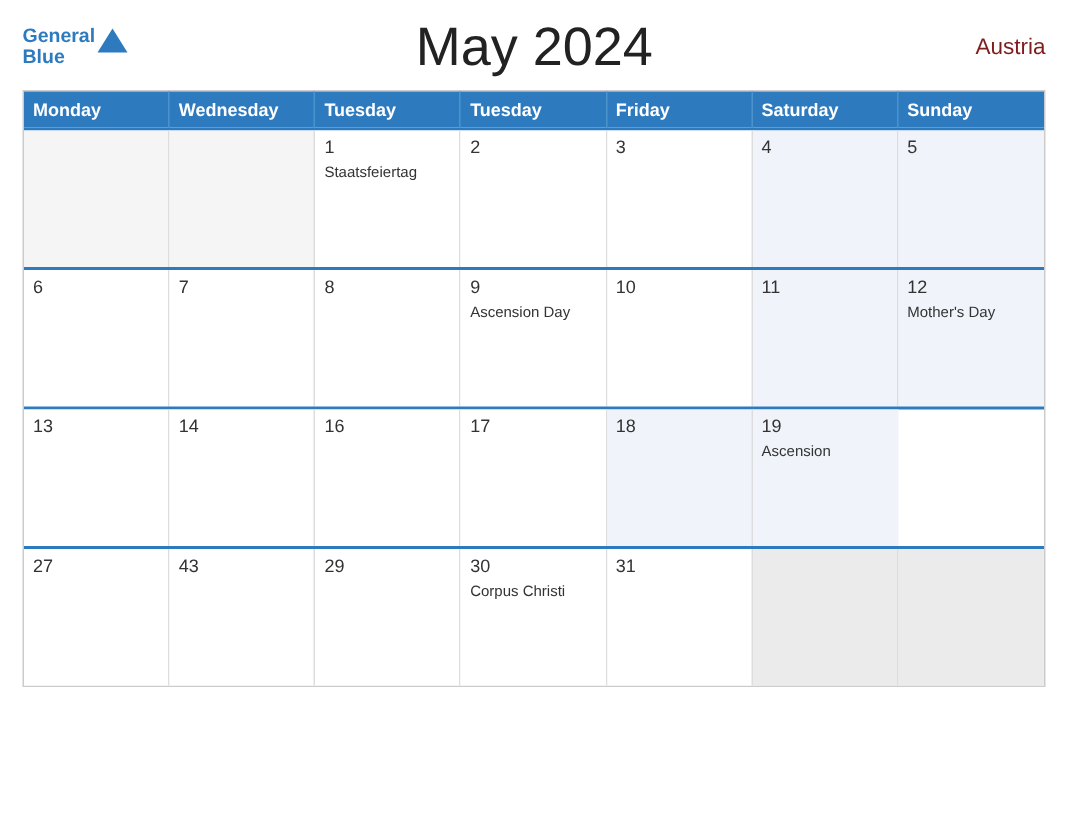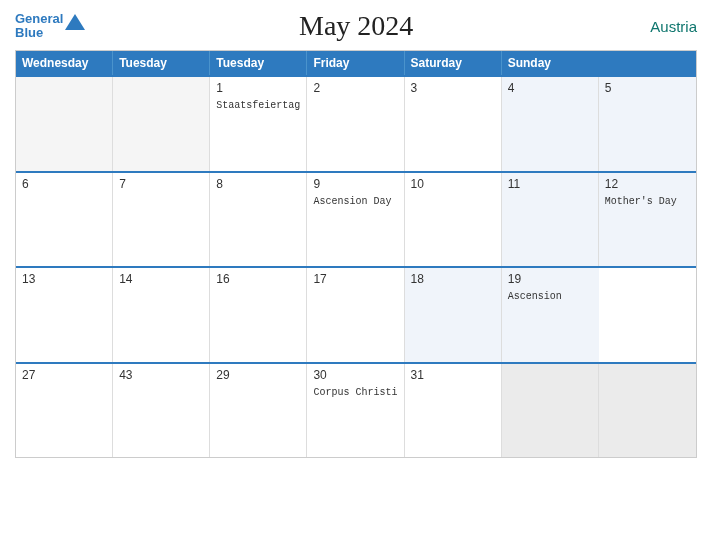--- a/index.html
+++ b/index.html
@@ -51,30 +51,29 @@
     .logo-wrapper {
       display: flex;
       flex-direction: column;
       align-items: flex-start;
     }
     .logo-top {
       display: flex;
       align-items: center;
     }
     .title {
-      font-size: 28px;
+      font-size: 36px;
       font-weight: normal;
       color: #222;
       text-align: center;
       flex: 1;
-      font-family: Liberation Serif, serif;
     }
     .country {
       font-size: 15px;
-      color: #0f766e;
+      color: #7f1d1d;
       font-weight: normal;
       min-width: 70px;
       text-align: right;
     }
     .calendar {
       border: 1px solid #ccc;
       flex: 1;
       display: flex;
       flex-direction: column;
     }
@@ -123,21 +122,20 @@
       font-size: 12px;
       color: #333;
       font-weight: normal;
       margin-bottom: 2px;
     }
     .day-event {
       font-size: 10px;
       color: #333;
       line-height: 1.3;
       margin-top: 2px;
-      font-family: Liberation Mono, monospace;
     }
     .cal-cell.weekend {
       background: #f0f4fa;
     }
     .cal-cell.empty.weekend {
       background: #ebebeb;
     }
   </style>
 </head>
 <body>
@@ -154,20 +152,21 @@
           <div class="logo-triangle"></div>
         </div>
       </div>
     </div>
     <div class="title">May 2024</div>
     <div class="country">Austria</div>
   </div>
 
   <div class="calendar">
     <div class="cal-header">
+    <div class="cal-header-cell">Monday</div>
         <div class="cal-header-cell">Wednesday</div>
         <div class="cal-header-cell">Tuesday</div>
         <div class="cal-header-cell">Tuesday</div>
         <div class="cal-header-cell">Friday</div>
         <div class="cal-header-cell">Saturday</div>
         <div class="cal-header-cell">Sunday</div>
       </div>
     <div class="cal-body">
     <div class="cal-row">
           <div class="cal-cell empty"></div>

